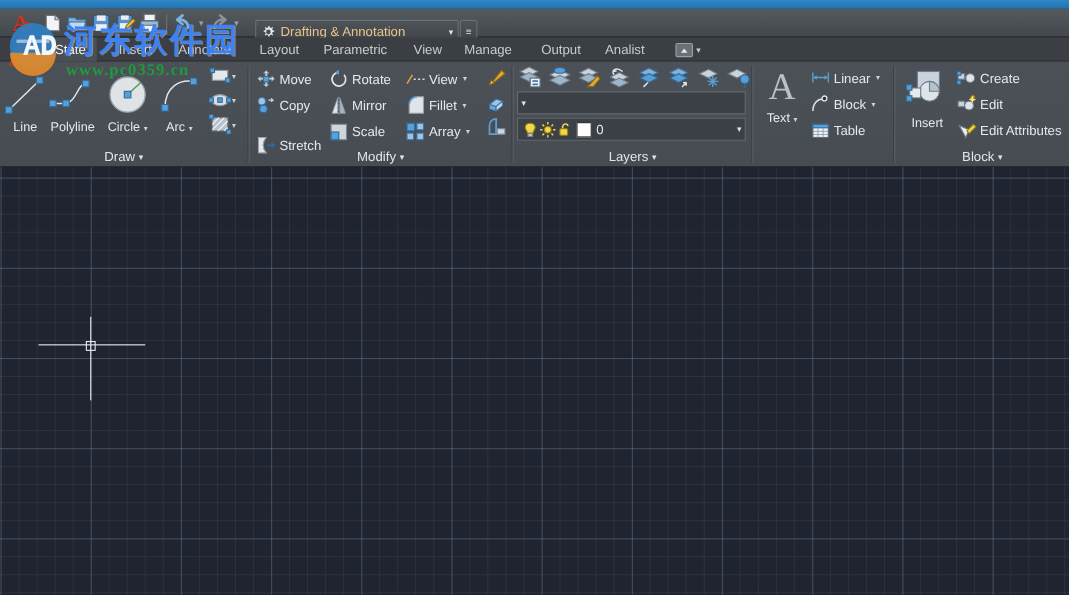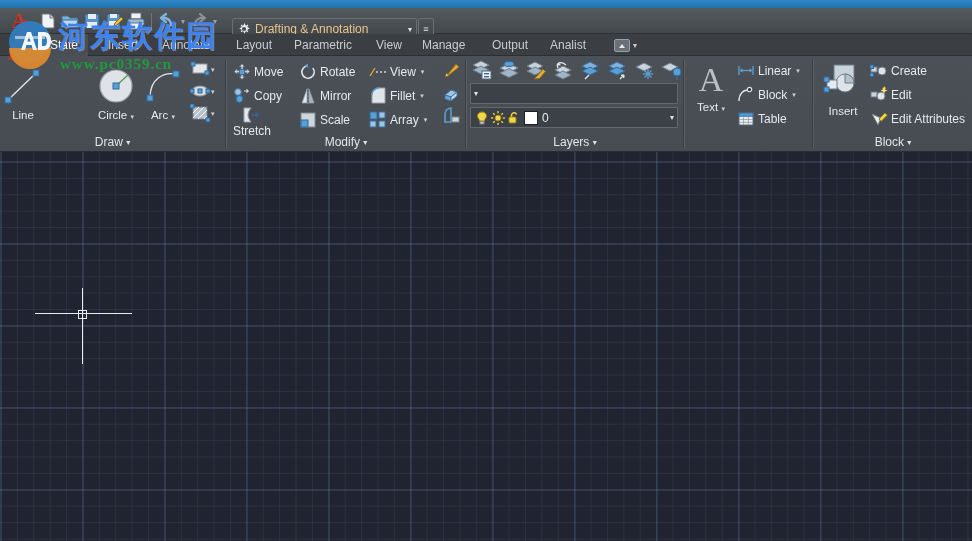--- a/index.html
+++ b/index.html
@@ -264,20 +264,31 @@
           <span class="glyph">
             <svg width="44" height="40" viewBox="0 0 44 40">
               <line x1="7" y1="34" x2="35" y2="7" stroke="#dfe4e9" stroke-width="1.4"></line>
               <rect x="4" y="31" width="6" height="6" fill="#5a9fd4" stroke="#2e6a9e"></rect>
               <rect x="32" y="4" width="6" height="6" fill="#5a9fd4" stroke="#2e6a9e"></rect>
             </svg>
           </span>
           <span class="lbl">Line</span>
         </div>
 
+        <div class="bigbtn" style="left:40px; top:8px; width:52px;">
+          <span class="glyph">
+            <svg width="52" height="40" viewBox="0 0 52 40">
+              <path d="M8 28 h10 C30 28 30 10 38 10" stroke="#dfe4e9" stroke-width="1.4" fill="none"></path>
+              <rect x="5" y="25" width="6" height="6" fill="#5a9fd4" stroke="#2e6a9e"></rect>
+              <rect x="17" y="25" width="6" height="6" fill="#5a9fd4" stroke="#2e6a9e"></rect>
+              <rect x="35" y="7" width="6" height="6" fill="#5a9fd4" stroke="#2e6a9e"></rect>
+            </svg>
+          </span>
+          <span class="lbl">Polyline</span>
+        </div>
 
         <div class="bigbtn" style="left:93px; top:8px; width:46px;">
           <span class="glyph">
             <svg width="46" height="40" viewBox="0 0 46 40">
               <circle cx="23" cy="20" r="16" fill="#dfe3e7" stroke="#9aa1a8" stroke-width="1.2"></circle>
               <circle cx="23" cy="20" r="16" fill="url(#)" opacity="0"></circle>
               <line x1="23" y1="20" x2="35" y2="9" stroke="#4b9c4b" stroke-width="1.2"></line>
               <rect x="20" y="17" width="6" height="6" fill="#5a9fd4" stroke="#2e6a9e"></rect>
             </svg>
           </span>
@@ -401,21 +412,21 @@
           <span class="ic">
             <svg width="18" height="18" viewBox="0 0 18 18">
               <path d="M3 16 L3 8 A7 7 0 0 1 10 1 L16 1 L16 16 z" fill="#dfe4e9" stroke="#98a0a8"></path>
               <path d="M3 8 A7 7 0 0 1 10 1" stroke="#5a9fd4" stroke-width="1.6" fill="none"></path>
             </svg>
           </span>
           <span class="lbl">Fillet</span>
           <span class="dd">▾</span>
         </div>
 
-        <div class="smbtn" style="left:6px; top:50px;flex-direction:column;">
+        <div class="smbtn" style="left:6px; top:65px;">
           <span class="ic">
             <svg width="18" height="18" viewBox="0 0 18 18">
               <path d="M2 2 L9 2 C5 7 5 11 9 16 L2 16 z" fill="#e2e7eb" stroke="#98a0a8"></path>
               <path d="M10 9 h6 l-2-2 M16 9 l-2 2" stroke="#2e6a9e" stroke-width="1.4" fill="none"></path>
             </svg>
           </span>
           <span class="lbl">Stretch</span>
         </div>
 
         <div class="smbtn" style="left:72px; top:53px;">

